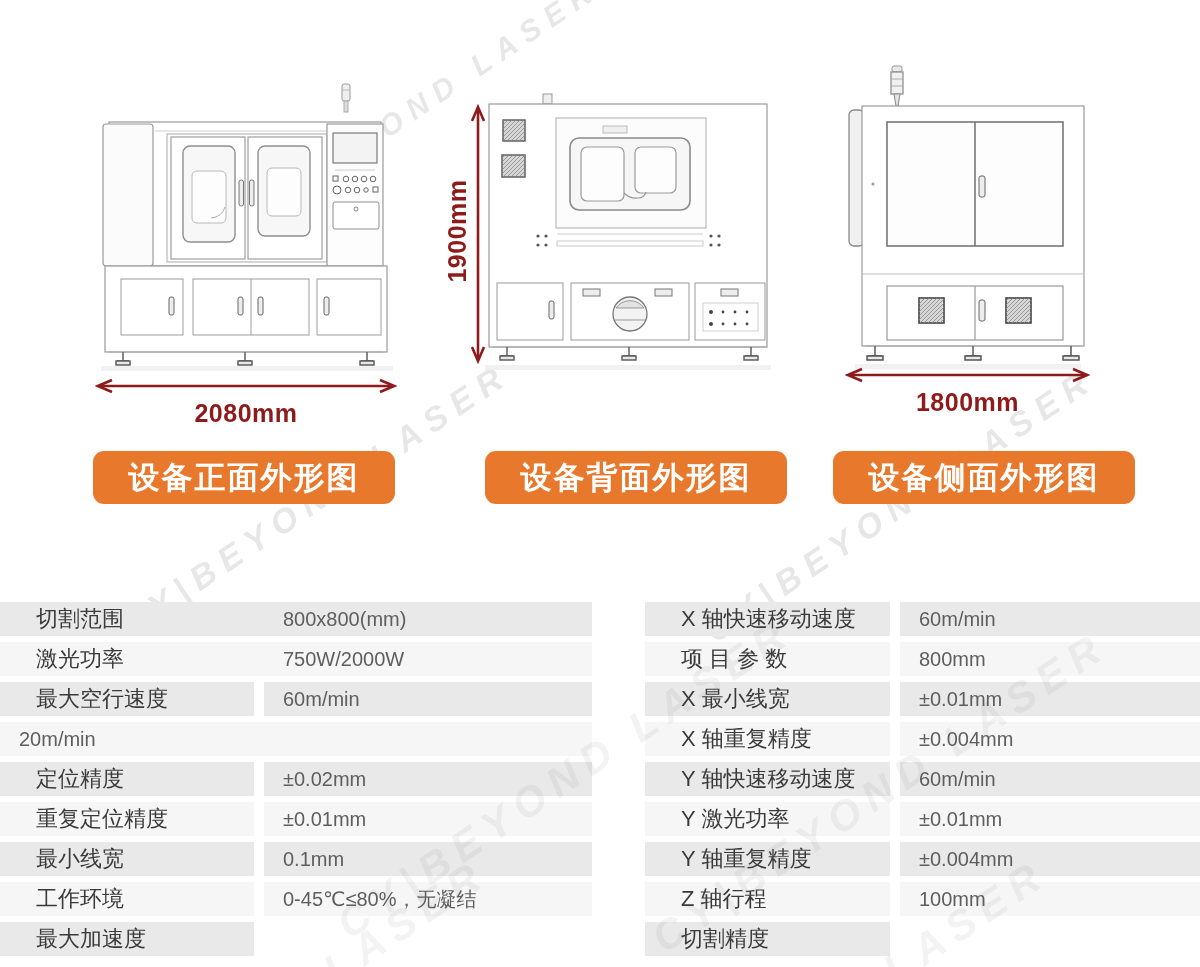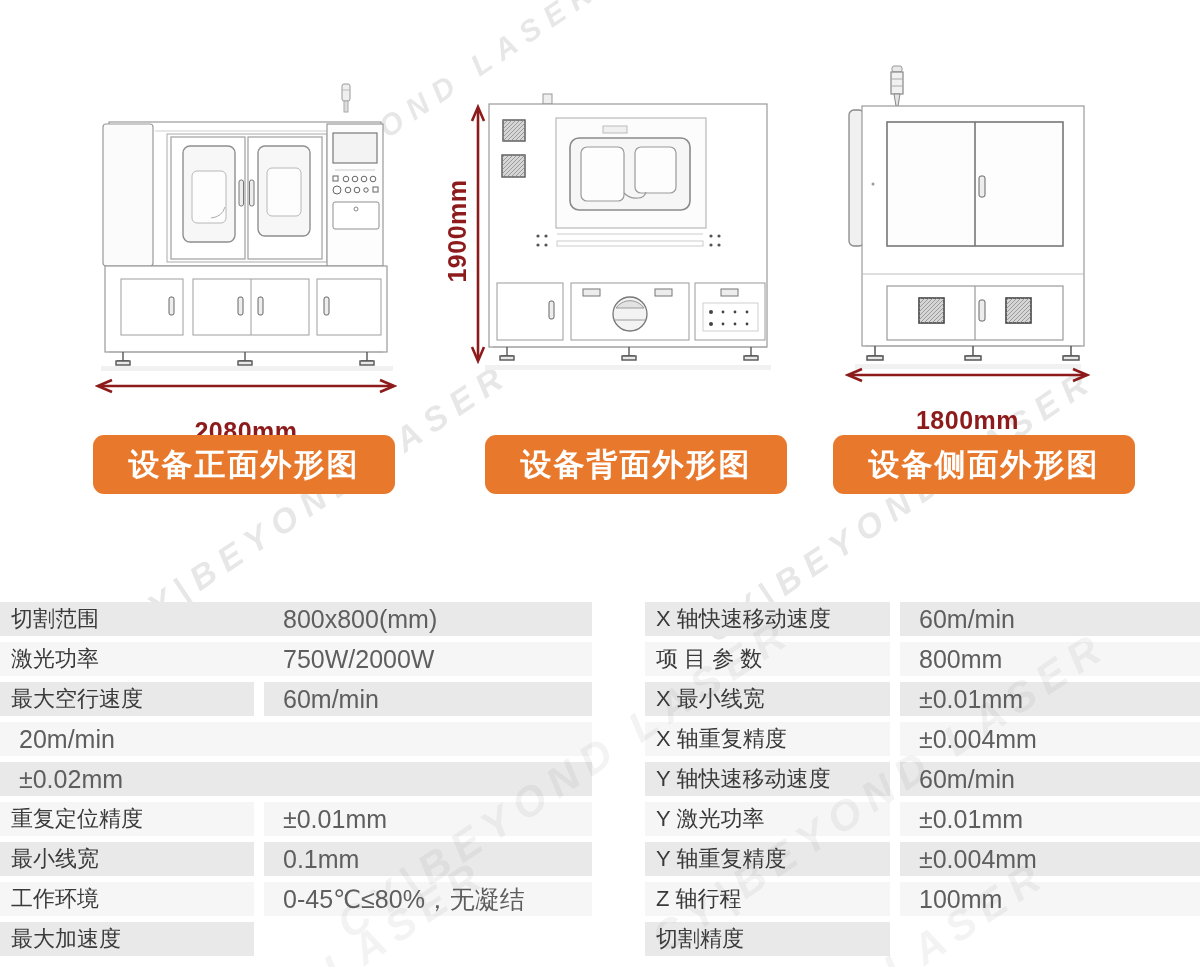--- a/index.html
+++ b/index.html
@@ -11,41 +11,41 @@
   .wm{position:absolute;font-weight:bold;font-style:italic;white-space:nowrap;
       letter-spacing:9px;pointer-events:none;user-select:none;z-index:1;
       color:rgba(70,70,70,0.13);transform:translate(-50%,-50%) rotate(-34deg)}
   .wm.over{z-index:6;color:rgba(70,70,70,0.065)}
 
   
   .drawing{position:absolute;z-index:2}
 
   
   .dim{position:absolute;z-index:3;color:var(--dimension-color,#8e1b1b)}
-  .dim-label{font-weight:bold;font-size:25px;text-align:center;letter-spacing:.5px;margin-top:19px}
+  .dim-label{font-weight:bold;font-size:25px;text-align:center;letter-spacing:.5px;margin-top:1px}
   .dim-label-v{position:absolute;z-index:3;color:var(--dimension-color,#8e1b1b);
       font-weight:bold;font-size:25px;letter-spacing:.5px;white-space:nowrap;
       transform:translate(-50%,-50%) rotate(-90deg)}
 
   
-  .caption-btn{position:absolute;top:435px;width:302px;height:59px;z-index:4;
+  .caption-btn{position:absolute;top:451px;width:302px;height:53px;z-index:4;
       background:var(--button-color,#e8792c);border:none;border-radius:11px;
       color:var(--button-text-color,#ffffff);font-size:31px;font-weight:bold;letter-spacing:2px;
       display:flex;align-items:center;justify-content:center;cursor:pointer;
       font-family:"Liberation Sans","DejaVu Sans",sans-serif}
 
   
   .spec-table{position:absolute;top:602px;z-index:2}
   #table-left{left:0;width:592px}
   #table-right{left:645px;width:590px}
   .spec-row{display:flex;height:34px;margin-bottom:6px}
-  .spec-label{display:flex;align-items:center;padding-left:11px;font-size:22px;font-weight:500;
+  .spec-label{display:flex;align-items:center;padding-left:36px;font-size:22px;font-weight:500;
       color:var(--label-text-color,#3a3a3a);flex:0 0 254px;margin-right:10px;overflow:hidden;white-space:nowrap}
   #table-right .spec-label{flex:0 0 245px}
-  .spec-value{display:flex;align-items:center;padding-left:19px;font-size:25px;
+  .spec-value{display:flex;align-items:center;padding-left:19px;font-size:20px;
       color:var(--value-text-color,#5e5e5e);flex:1;overflow:hidden;white-space:nowrap}
   .spec-row.odd  .spec-label,.spec-row.odd  .spec-value{background:var(--row-odd-bg,#e9e9e9)}
   .spec-row.even .spec-label,.spec-row.even .spec-value{background:var(--row-even-bg,#f6f6f6)}
   .spec-row.merged .spec-label{margin-right:0;flex-basis:264px}
 </style>
 </head>
 <body>
 
 <div id="canvas">
 
@@ -289,20 +289,21 @@
         <div class="spec-value">750W/2000W</div>
       </div>
       <div class="spec-row odd">
         <div class="spec-label">最大空行速度</div>
         <div class="spec-value">60m/min</div>
       </div>
       <div class="spec-row even">
         <div class="spec-value">20m/min</div>
       </div>
       <div class="spec-row odd">
+        <div class="spec-label">定位精度</div>
         <div class="spec-value">±0.02mm</div>
       </div>
       <div class="spec-row even">
         <div class="spec-label">重复定位精度</div>
         <div class="spec-value">±0.01mm</div>
       </div>
       <div class="spec-row odd">
         <div class="spec-label">最小线宽</div>
         <div class="spec-value">0.1mm</div>
       </div>

